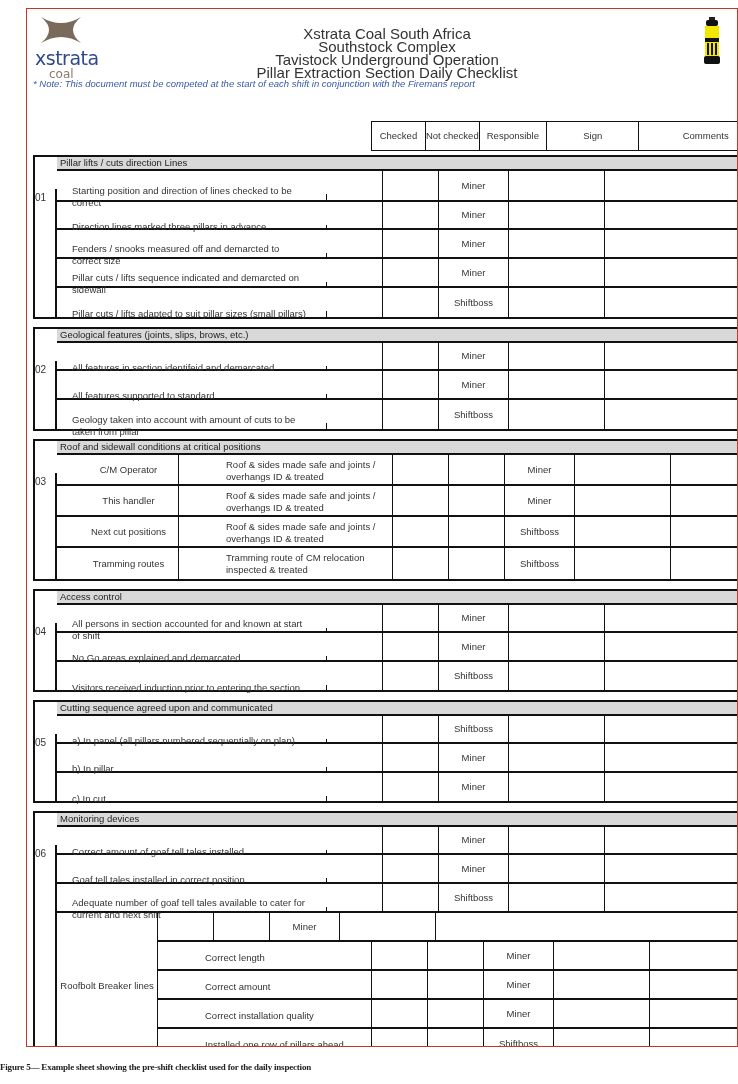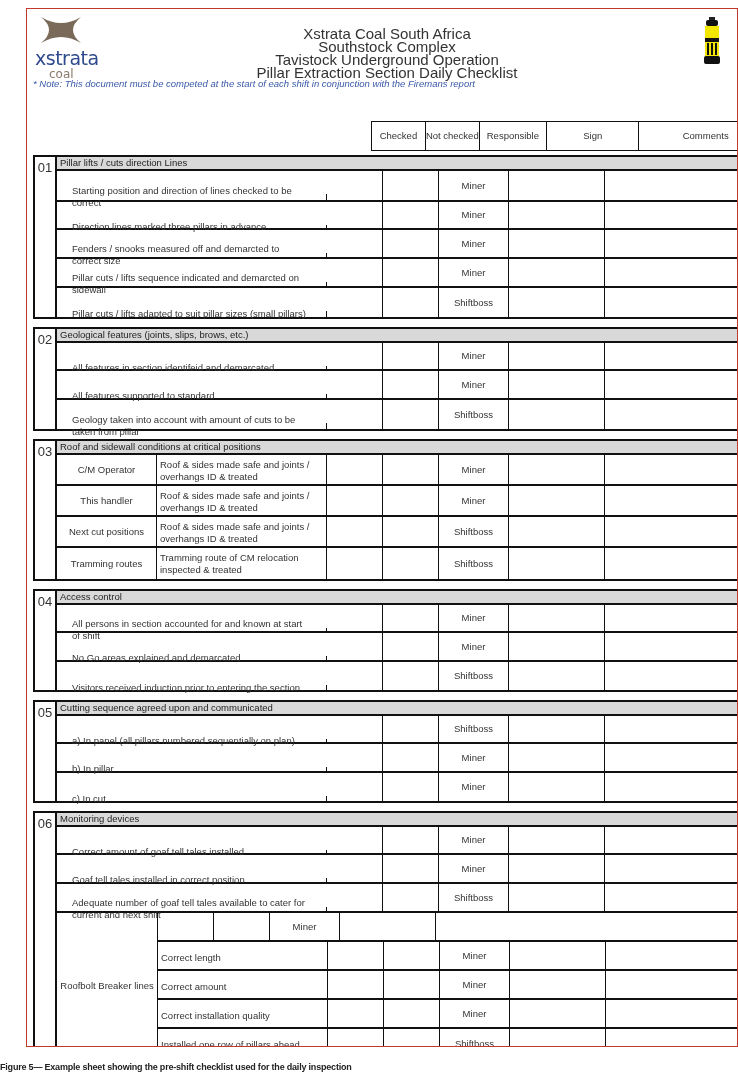--- a/index.html
+++ b/index.html
@@ -12,38 +12,38 @@
   .title-block { position:absolute; left:160px; top:18px; width:400px; text-align:center; font-size:15px; line-height:13px; color:#333; }
   .lamp { position:absolute; right:16px; top:8px; width:18px; height:50px; }
   .note { position:absolute; left:6px; top:69px; font-size:9.5px; font-style:italic; color:#3a5aa8; }
   .sheet { position:absolute; left:6px; top:112px; width:740px; }
   .hdr { display:flex; height:30px; margin-left:294px; }
   .hdr div { border:1.5px solid #111; border-right:none; box-sizing:border-box; display:flex; align-items:center; justify-content:center; text-align:center; font-size:9.5px; line-height:10px; color:#333; }
   .hdr div:last-child { border-right:1.5px solid #111; }
   .c-chk { width:56px;margin-left:44px; } .c-not { width:56px; } .c-resp { width:70px; } .c-sign { width:96px; } .c-com { width:140px; }
   .section { border:2px solid #111; margin-top:4px; display:flex; box-sizing:border-box; }
   .section + .section { margin-top:8px; }
-  .num { width:20px; flex:none; font-size:13px; text-align:center; padding-top:3px; border-right:2px solid #111; color:#333; }
+  .num { width:20px; flex:none; font-size:10px; padding-top:3px; border-right:2px solid #111; color:#333;margin-top:32px; }
   .body { flex:1; }
   .sec-title { height:12px; background:#d9d9d9; font-size:9.5px; line-height:12px; padding-left:3px; border-bottom:2px solid #111; color:#222; }
   .row { display:flex; border-bottom:2px solid #111; box-sizing:border-box; }
   .row:last-child { border-bottom:none; }
   .cell { box-sizing:border-box; border-right:1.5px solid #111; font-size:9.5px; line-height:12px; display:flex; align-items:center; color:#333; }
   .desc { width:270px; padding:0 15px;margin-top:23px; }
-  .sublabel { width:100px; justify-content:center; text-align:left; padding:0 3px; }
-  .desc2 { width:170px; padding:16px 3px; }
+  .sublabel { width:100px; justify-content:center; text-align:left; padding:0 3px;margin-left:22px; }
+  .desc2 { width:170px; padding:16px 3px;margin-left:44px; }
   .chk { width:56px; } .not { width:56px; }
   .resp { width:70px; justify-content:center; }
   .sign { width:96px; } .com { width:140px; border-right:none; }
   .group { display:flex; border-bottom:2px solid #111; }
   .group:last-child { border-bottom:none; }
   .group-label { width:100px; flex:none; border-right:1.5px solid #111; font-size:9.5px; display:flex; align-items:center; justify-content:center; text-align:center; line-height:14px; color:#333; }
   .group-rows { flex:1; }
   .group-rows .desc2 { width:170px; }
-  .caption { position:absolute; left:0; top:1062px; font-size:9px; font-weight:bold; color:#222; letter-spacing:-0.2px; font-family:Liberation Sans, sans-serif; }
+  .caption { position:absolute; left:0; top:1062px; font-size:9px; font-weight:bold; color:#222; letter-spacing:-0.2px; font-family:Liberation Serif, serif; }
 </style>
 </head>
 <body>
 
 <div class="frame">
   <div class="logo">
     <svg width="44" height="30" viewBox="0 0 44 30">
       <path d="M2 2 Q22 14 42 2 Q26 15 42 28 Q22 16 2 28 Q18 15 2 2 Z" fill="#7a6a5a"></path>
     </svg>
     <span class="brand">xstrata</span>

